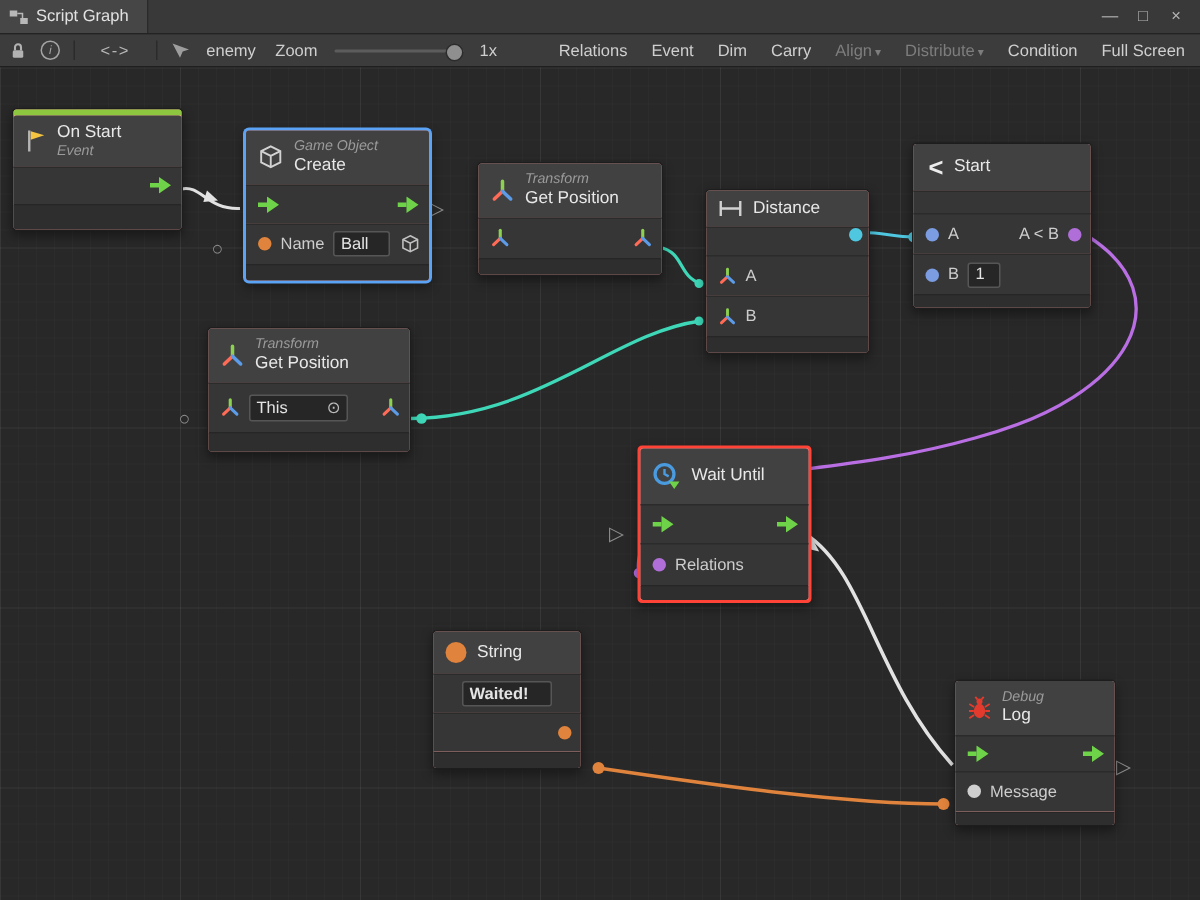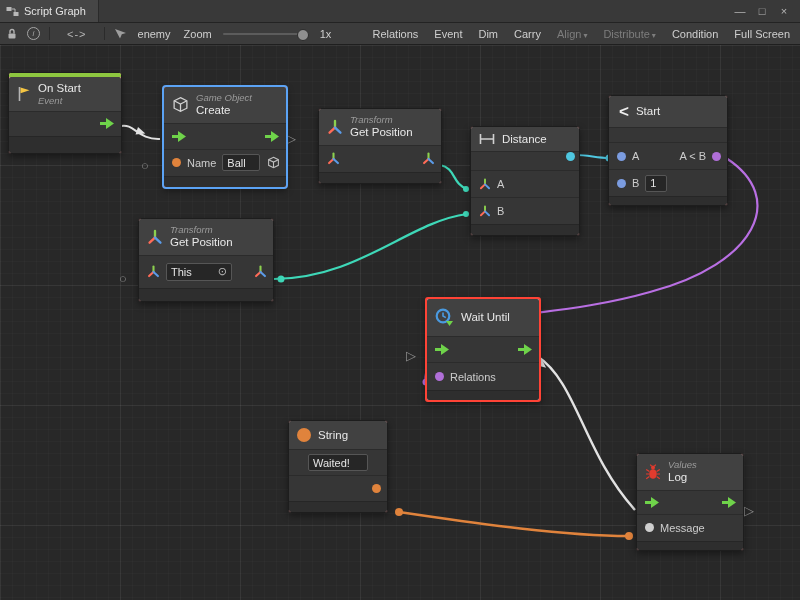--- a/index.html
+++ b/index.html
@@ -345,39 +345,39 @@
     </div>
     <div class="nfooter" style="height:9px"></div>
   </div>
 
   <div class="node" style="left:288px;top:420px;width:98px">
     <div class="nheader" style="padding:7px 8px">
       <span class="string-icon"></span>
       <div class="ntitle">String</div>
     </div>
     <div class="nrow" style="height:25px;justify-content:center">
-      <input class="field" style="width: 50px;" value="Waited!">
+      <input class="field" style="width: 50px; font-weight: bold;" value="Waited!">
     </div>
     <div class="nrow" style="height:25px">
       <span class="pdot orange abs-r"></span>
     </div>
     <div class="nfooter" style="height:10px"></div>
   </div>
 
   <div class="node" style="left:636px;top:453px;width:106px">
     <div class="nheader">
       <svg width="16" height="16" viewBox="0 0 16 16">
         <ellipse cx="8" cy="10" rx="3.8" ry="4.8" fill="#e23b2e"></ellipse>
         <circle cx="8" cy="3.6" r="2" fill="#e23b2e"></circle>
         <g stroke="#e23b2e" stroke-width="1.2" fill="none">
           <path d="M4.4,7.4 L1.2,5.4 M4.2,10 H1 M4.4,12.6 L1.2,14.8 M11.6,7.4 L14.8,5.4 M11.8,10 H15 M11.6,12.6 L14.8,14.8 M6.6,2.2 L5.2,0.6 M9.4,2.2 L10.8,0.6"></path>
         </g>
       </svg>
       <div>
-        <div class="ncat">Values</div>
+        <div class="ncat">Debug</div>
         <div class="ntitle">Log</div>
       </div>
     </div>
     <div class="nrow" style="height:23px">
       <span class="flow">
         <svg width="15" height="11" viewBox="0 0 15 11">
             <path d="M0,5.5 H6" stroke="#6fd34a" stroke-width="3"></path>
             <polygon points="6,0 14,5.5 6,11" fill="#6fd34a"></polygon>
           </svg>
       </span>

